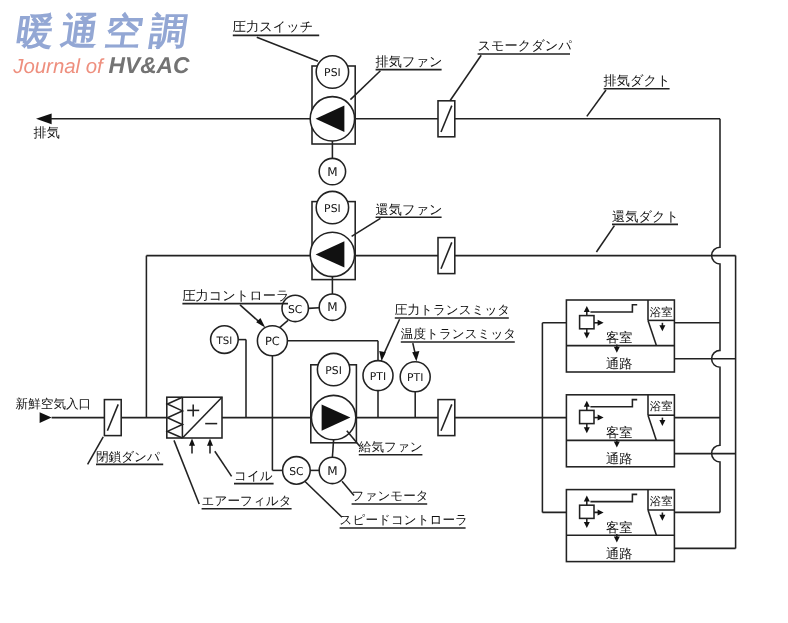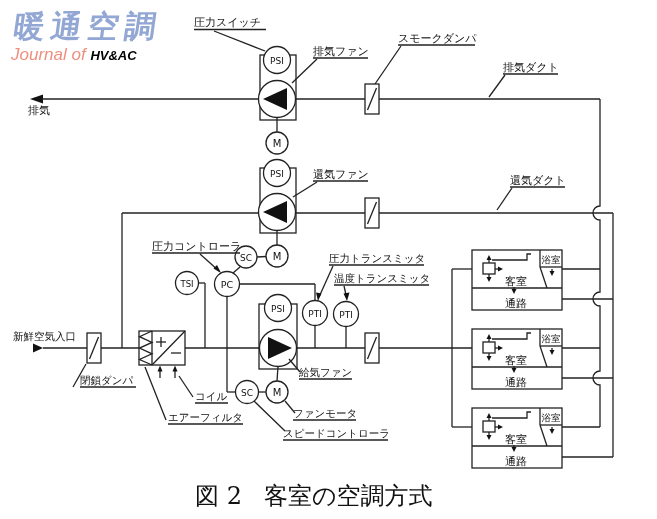--- a/index.html
+++ b/index.html
@@ -8,21 +8,21 @@
   svg{position:absolute;left:0;top:0;}
   .ln{stroke:#222;stroke-width:1.3;fill:none;}
   .sym{stroke:#222;stroke-width:1.3;fill:#fff;}
   .blk{fill:#111;stroke:none;}
   .jl{font-size:11px;fill:#111;}
   .jls{font-size:10.5px;fill:#111;}
   .inst{fill:#111;text-anchor:middle;}
   #logo{position:absolute;left:11px;top:6px;}
   #logo .t1{display:block;font-weight:bold;font-size:31px;letter-spacing:6px;color:#93a7d4;transform:skewX(-8deg);transform-origin:left bottom;font-family:"DejaVu Sans",sans-serif;white-space:nowrap;}
   #logo .t2{display:block;font-style:italic;font-size:17px;color:#ee8f7e;margin-top:-3px;font-family:"Liberation Sans",sans-serif;white-space:nowrap;}
-  #logo .t2 b{font-size:13px;color:#000000;}
+  #logo .t2 b{font-size:19px;color:#737373;}
   #caption{position:absolute;left:195px;top:480px;font-family:"DejaVu Serif",serif;font-size:24px;color:#111;}
   #caption .sp{margin-left:22px;}
 </style>
 </head>
 <body>
 
 <div id="stage">
 <svg width="657" height="519" viewBox="0 0 657 519">
 
   <g>
@@ -308,16 +308,13 @@
     <line class="ln" x1="562" y1="299" x2="613" y2="299"></line>
   </g>
 
 </svg>
 
 <div id="logo">
   <span class="t1">暖通空調</span>
   <span class="t2"><span>Journal of </span><b>HV&amp;AC</b></span>
 </div>
 
-<div id="caption">
-  <span>図 2</span><span class="sp">客室の空調方式</span>
 </div>
-</div>
 
 </body></html>

